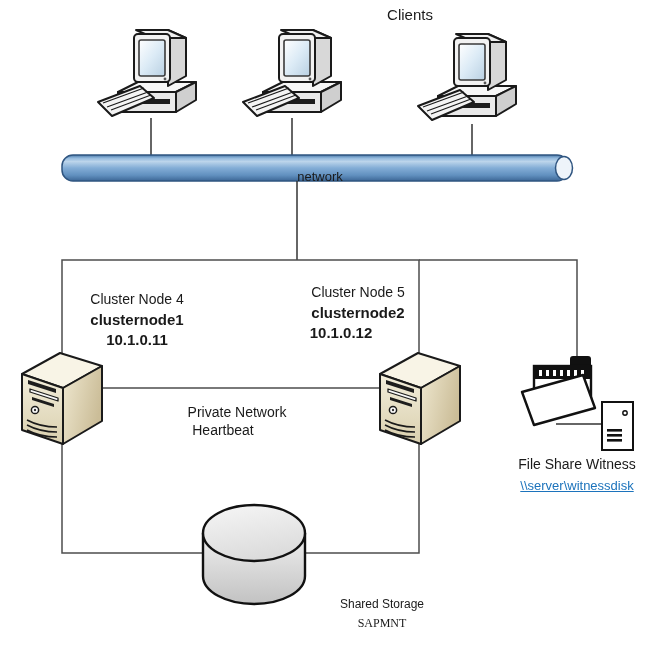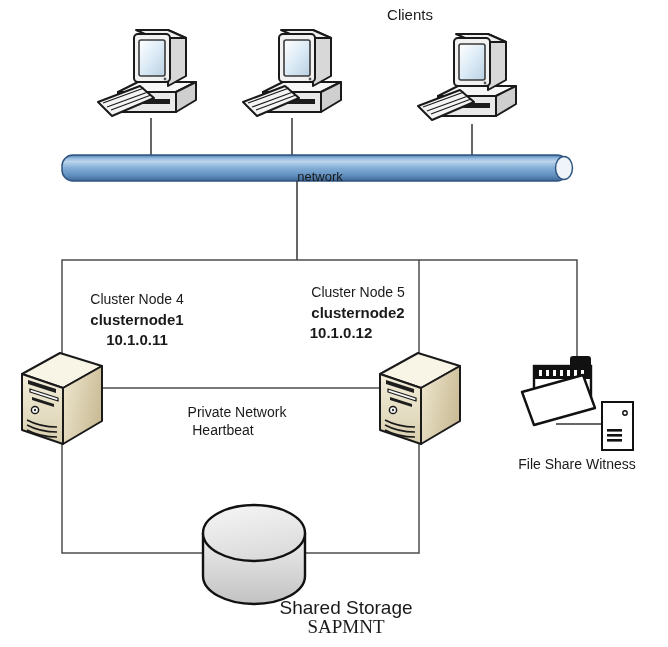--- a/index.html
+++ b/index.html
@@ -12,21 +12,21 @@
   .lbl{
     position:absolute; transform:translateX(-50%);
     white-space:nowrap; text-align:center; line-height:1.2; color:#1a1a1a;
   }
   .lbl-clients{font-size:15px;}
   .lbl-network{font-size:13px;margin-top:9px;}
   .lbl-node-title{font-size:14px;}
   .lbl-node-sub{font-size:15px;font-weight:bold;}
   .lbl-small{font-size:14px;}
   .lbl-fsw{font-size:14px;}
-  .lbl-storage{font-size:19px;}
+  .lbl-storage{font-size:12px;margin-left:36px;}
   a.witness-link{
     color:#1c73bc; text-decoration:underline; font-size:13px; cursor:pointer;
   }
 </style>
 </head>
 <body>
 
 <div class="canvas">
 
   <svg width="668" height="647" viewBox="0 0 668 647">
@@ -166,17 +166,20 @@
   <div class="lbl lbl-node-sub" style="left:137px; top:331px;">10.1.0.11</div>
 
   <div class="lbl lbl-node-title" style="left:358px; top:284px;">Cluster Node 5</div>
   <div class="lbl lbl-node-sub" style="left:358px; top:304px;">clusternode2</div>
   <div class="lbl lbl-node-sub" style="left:341px; top:324px;">10.1.0.12</div>
 
   <div class="lbl lbl-small" style="left:237px; top:404px;">Private Network</div>
   <div class="lbl lbl-small" style="left:223px; top:422px;">Heartbeat</div>
 
   <div class="lbl lbl-fsw" style="left:577px; top:456px;">File Share Witness</div>
+  <div class="lbl" style="left:577px; top:475px;">
+    <a href="#" class="witness-link">\\server\witnessdisk</a>
+  </div>
 
   <div class="lbl lbl-storage" style="left:346px; top:597px;">Shared Storage</div>
   <div class="lbl lbl-storage" style="left:346px; top:616px;font-family:Liberation Serif, serif;">SAPMNT</div>
 
 </div>
 
 </body></html>

